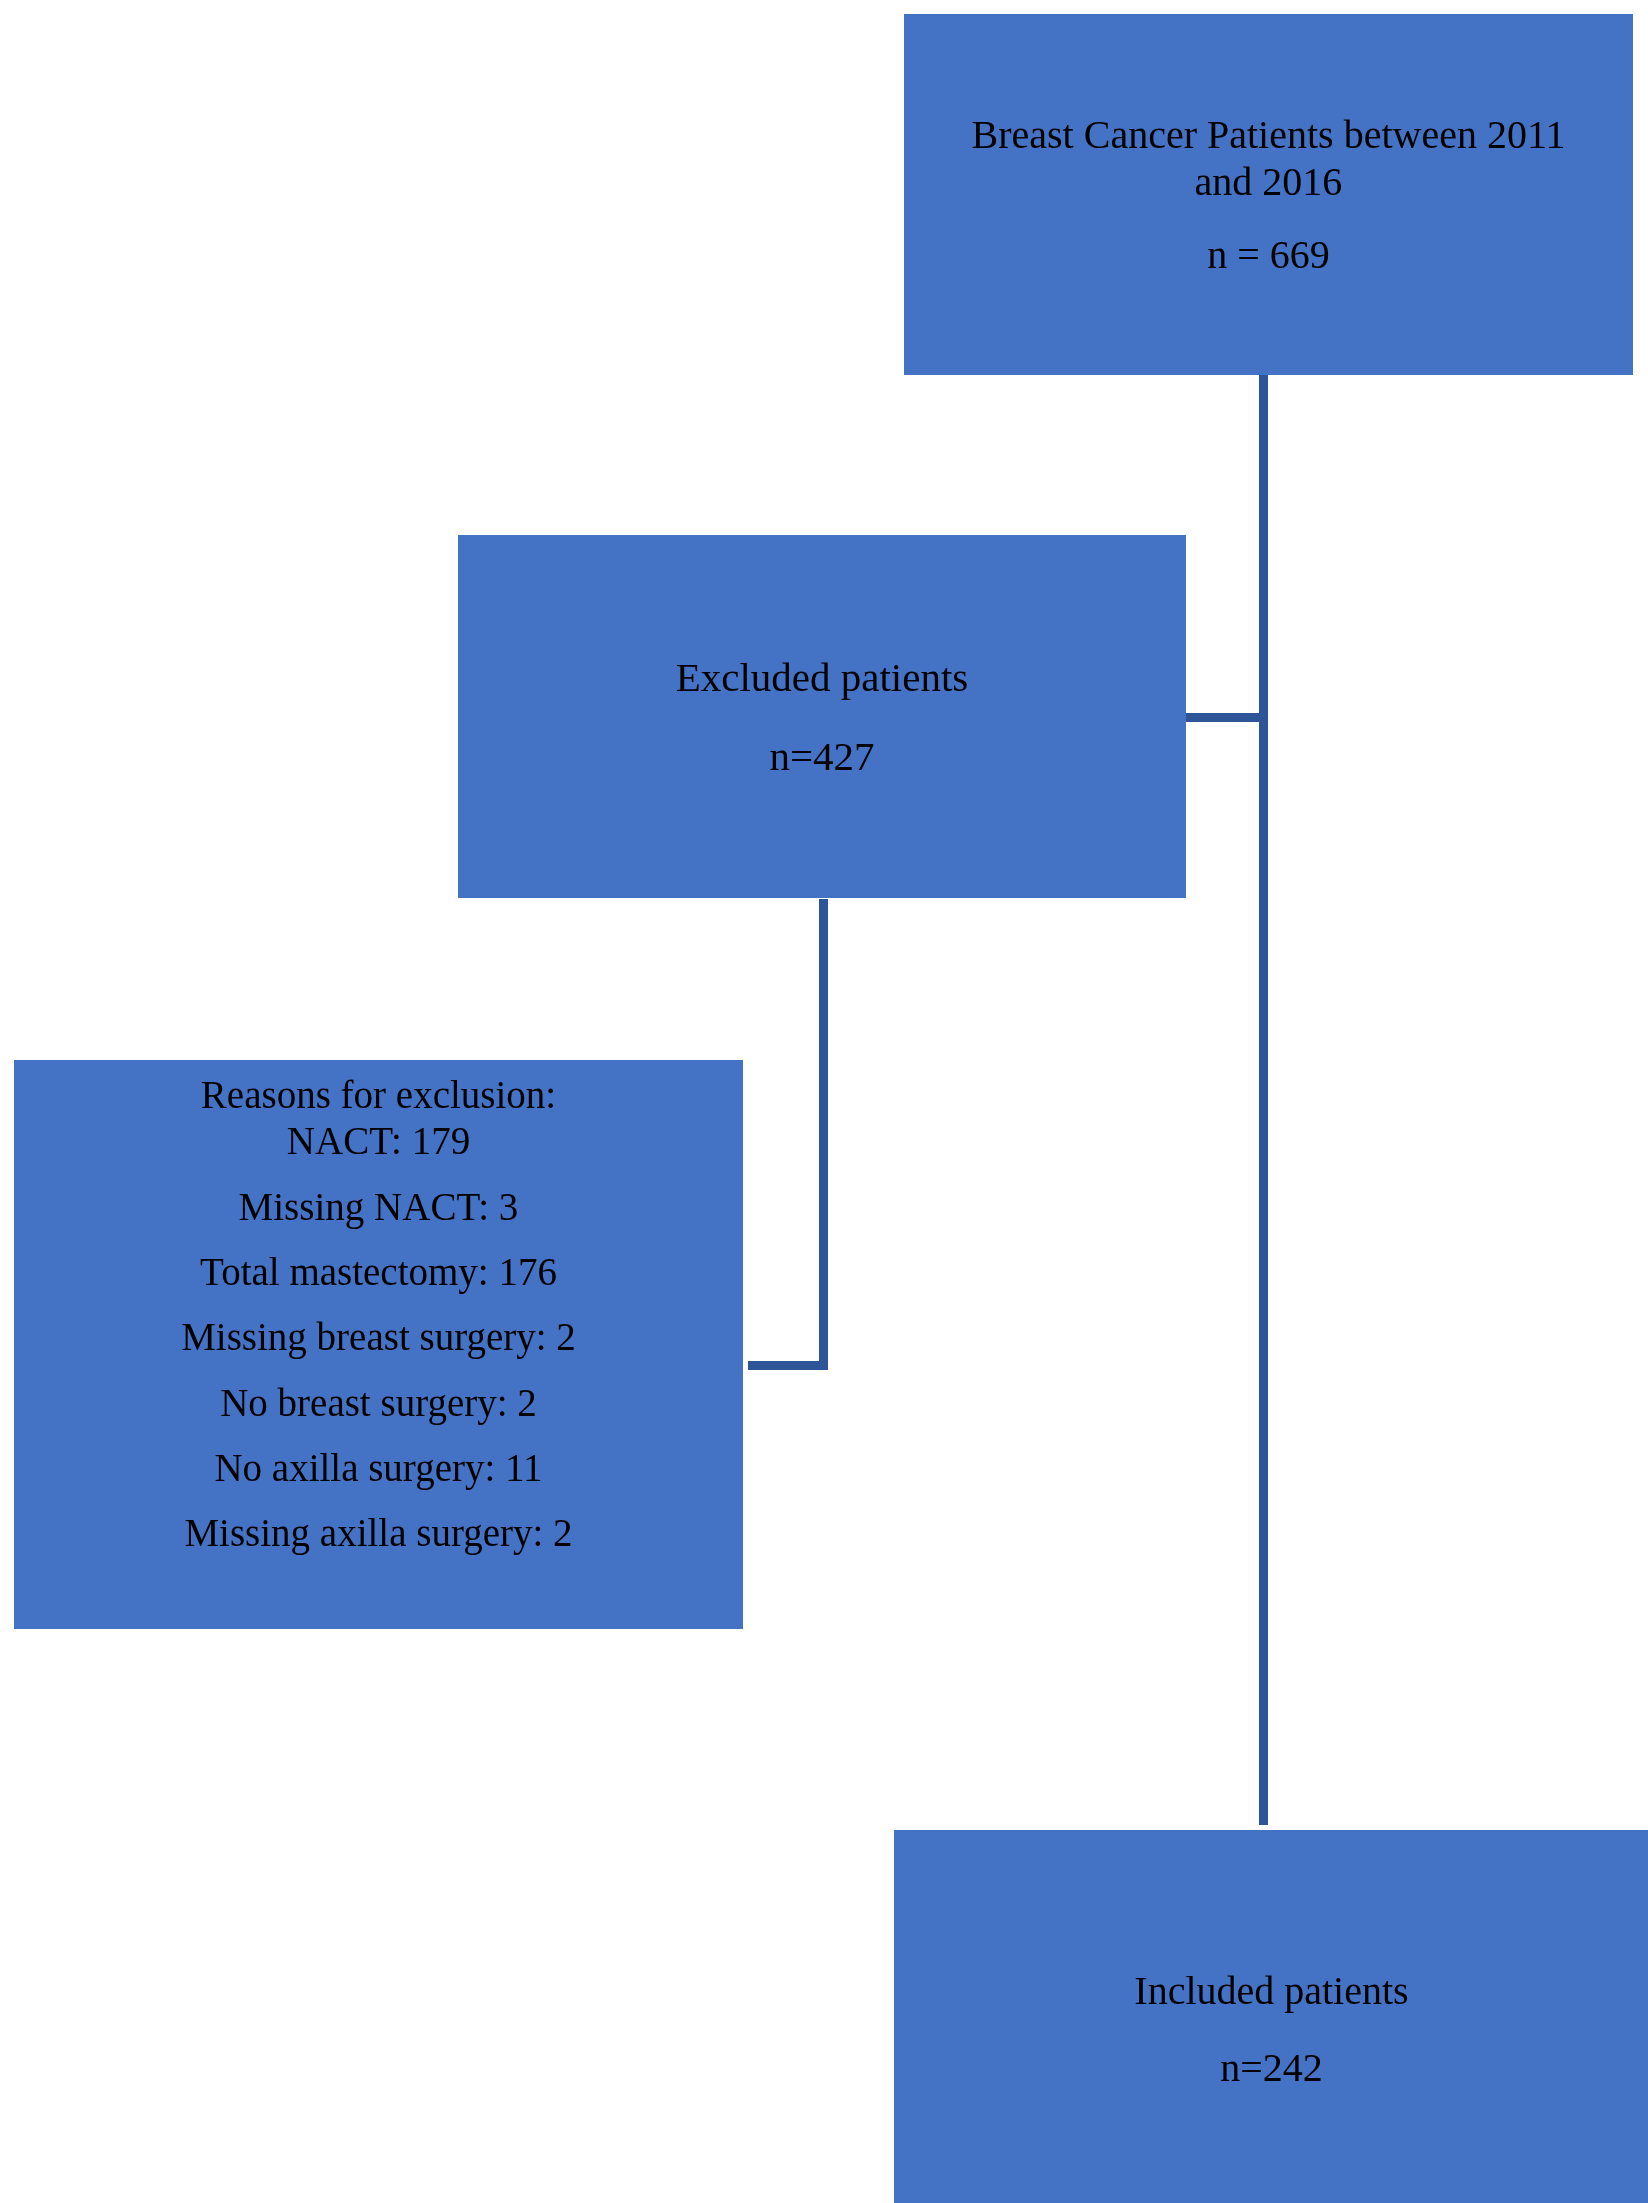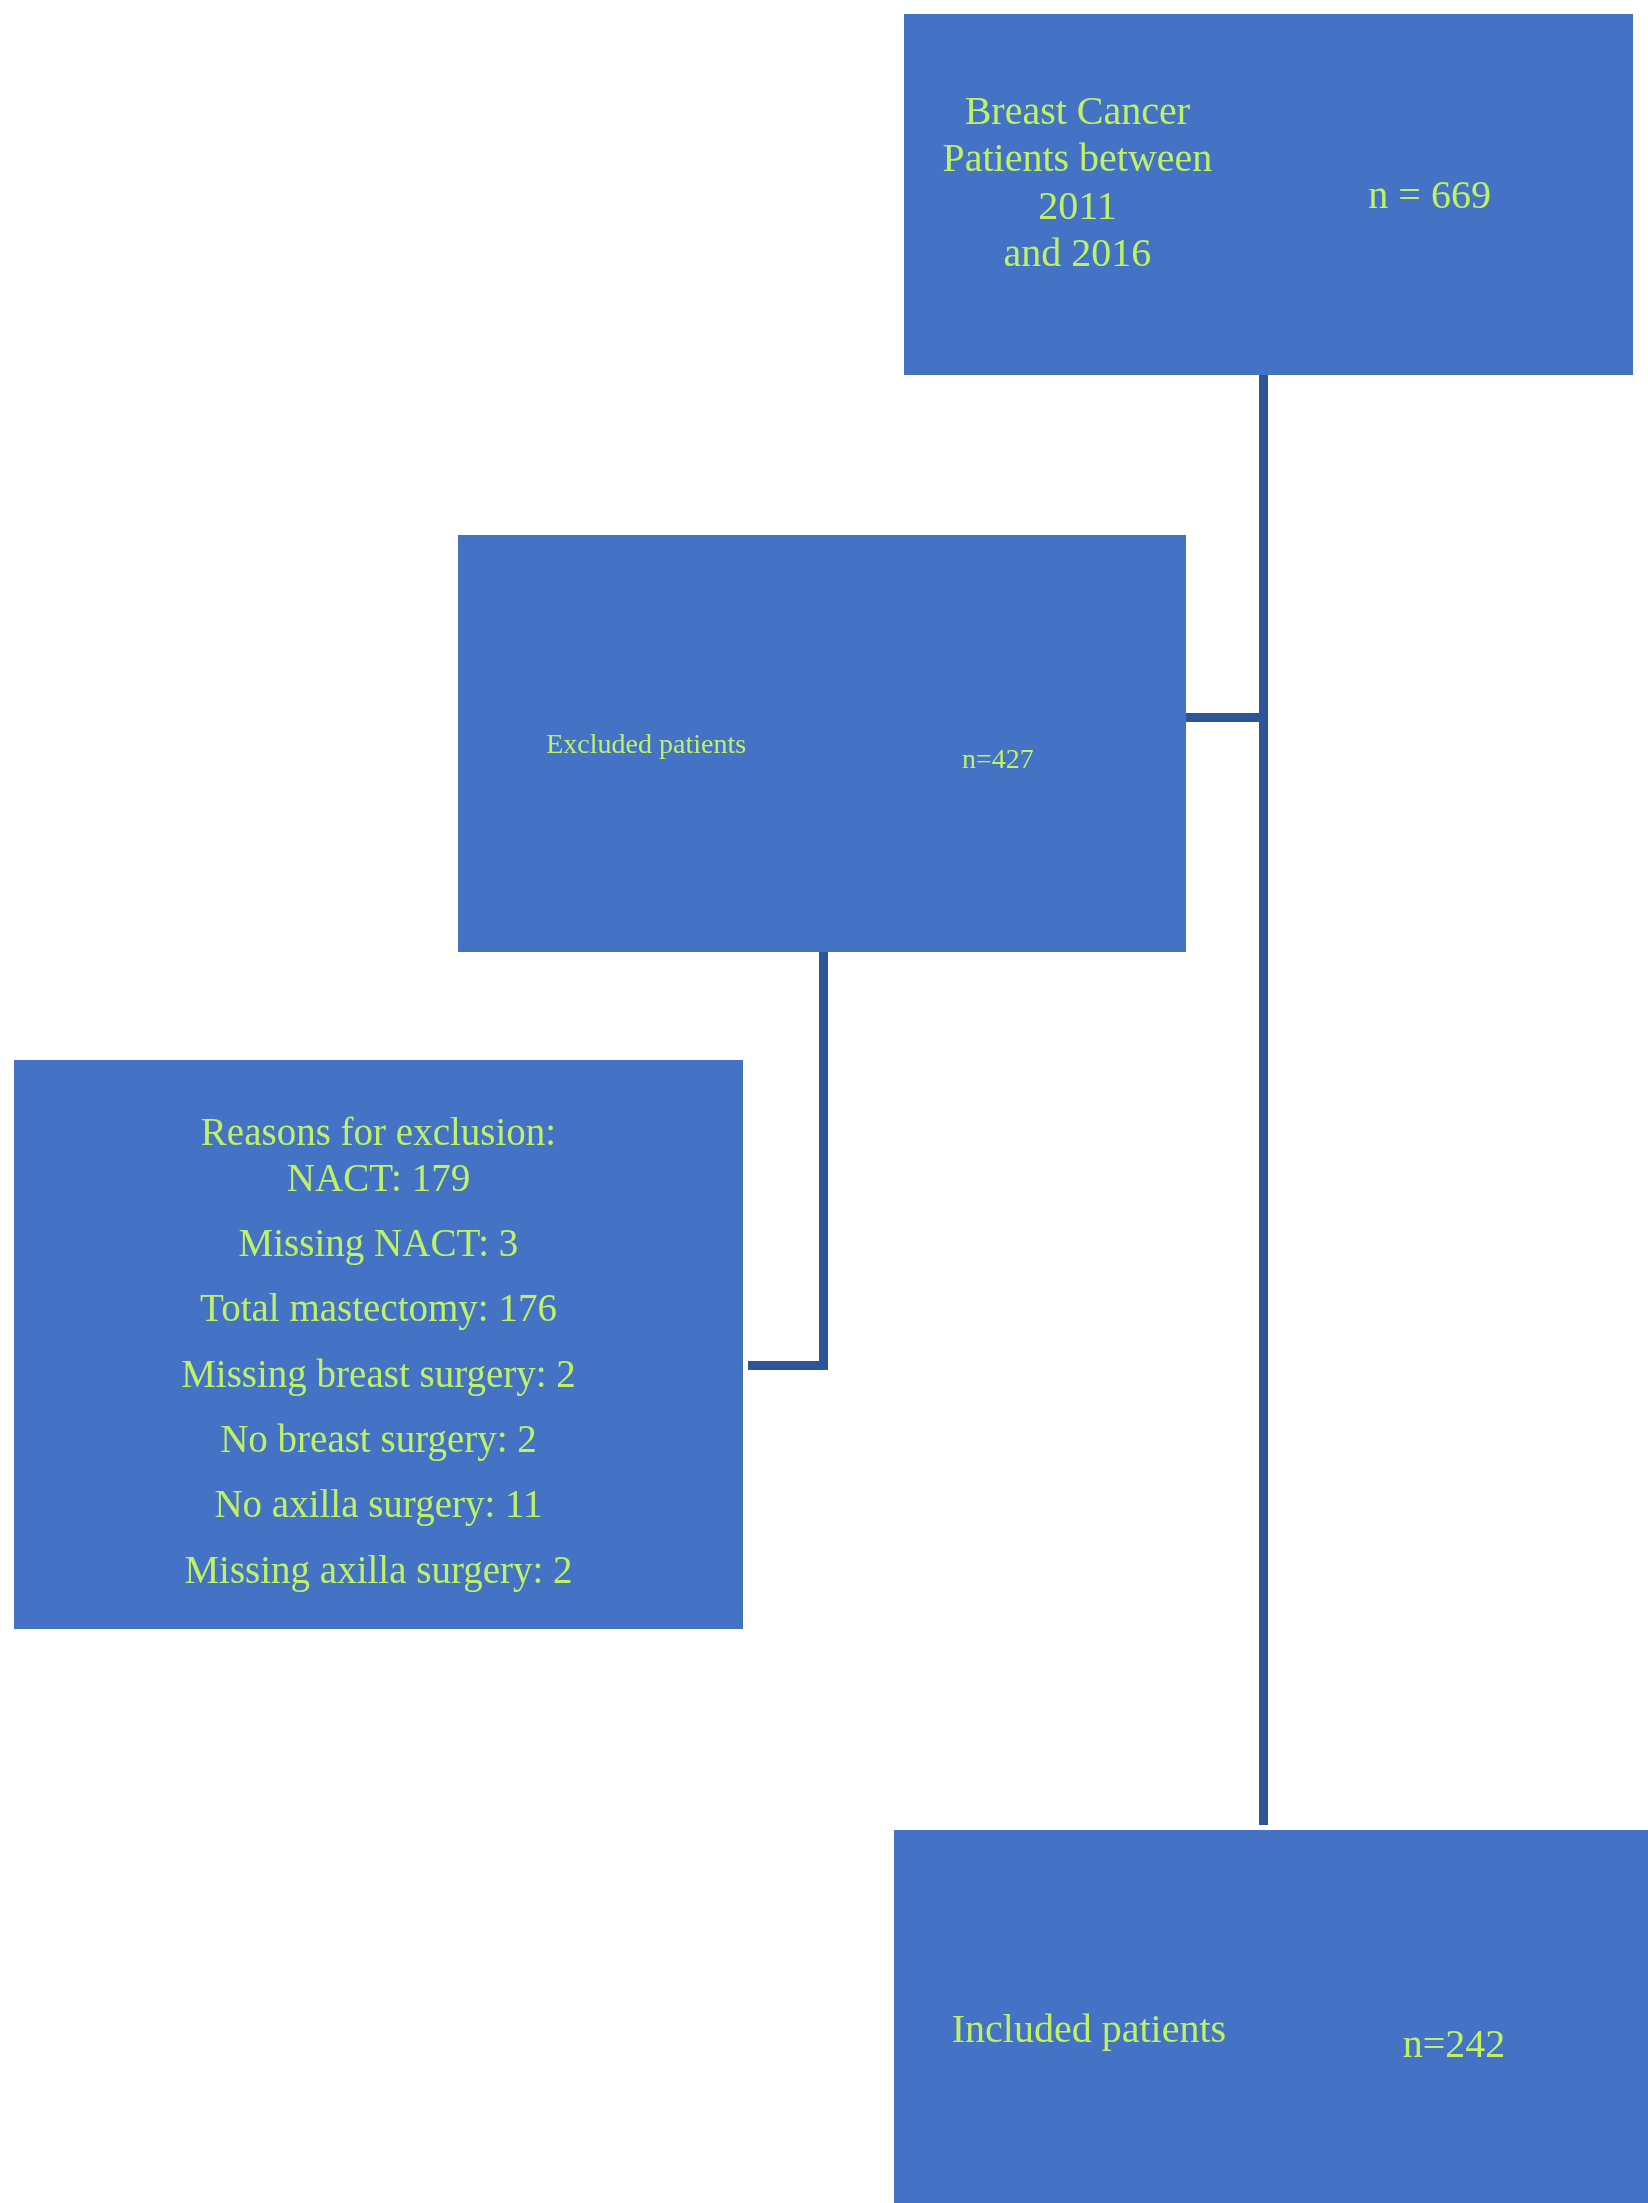--- a/index.html
+++ b/index.html
@@ -13,23 +13,23 @@
   #flowchart {
     position: relative;
     width: 1649px;
     height: 2203px;
     background: #ffffff;
     overflow: hidden;
   }
   .node {
     position: absolute;
     background: #4472C4;
-    color: #bef264;
+    color: #000000;
     display: flex;
-    flex-direction: row;
+    flex-direction: column;
     justify-content: center;
     align-items: center;
     text-align: center;
     box-sizing: border-box;
     line-height: 1.18;
   }
   .node .line {
     display: block;
     width: 100%;
   }
@@ -44,22 +44,22 @@
     padding: 0 12.3px;
   }
   #node-cohort .title-block { margin-bottom: 26px; }
   #node-cohort .count-line { }
 
   
   #node-excluded {
     left: 458px;
     top: 535px;
     width: 728px;
-    height: 417px;
-    font-size: 28px;
+    height: 363px;
+    font-size: 41px;
     padding: 0 12.3px;
   }
   #node-excluded .count-line { margin-top: 30px; }
 
   
   #node-reasons {
     left: 14px;
     top: 1060px;
     width: 729px;
     height: 569px;

